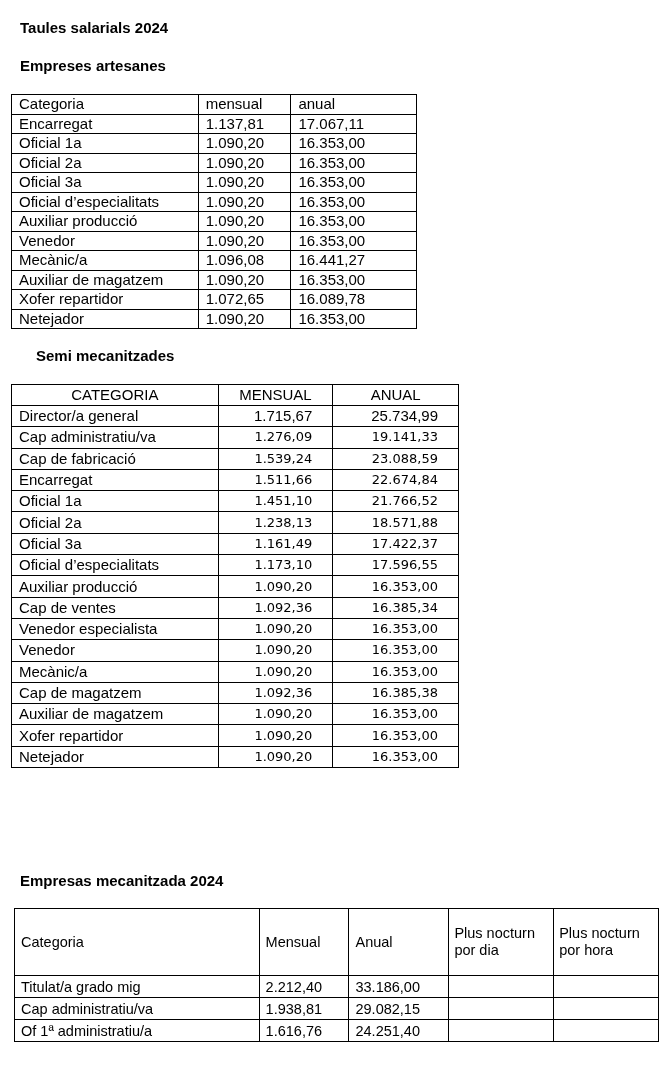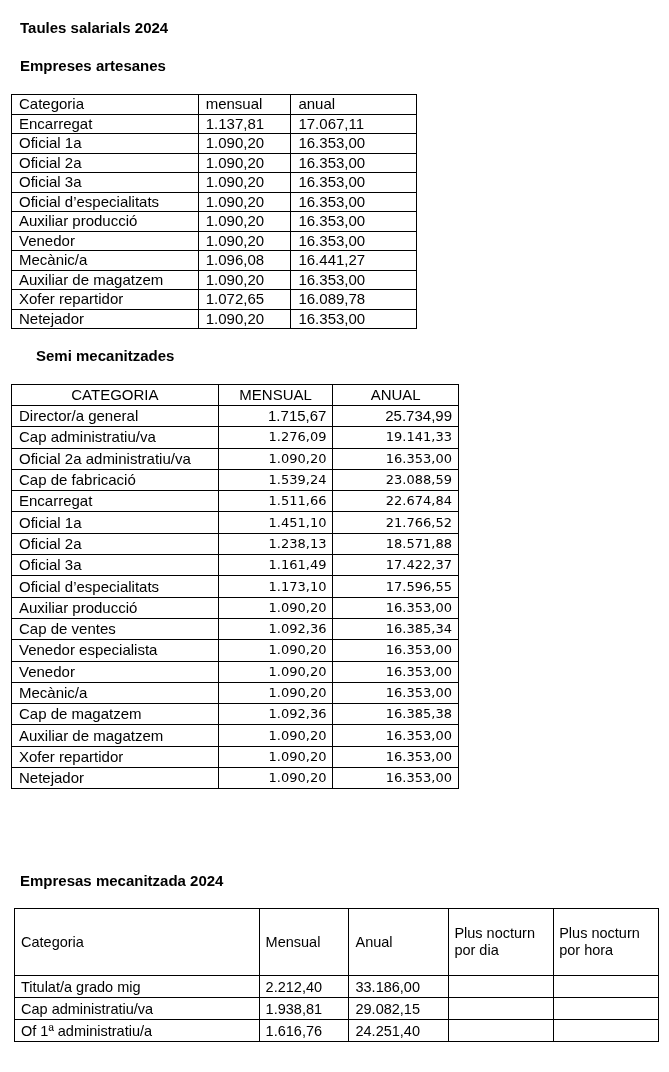--- a/index.html
+++ b/index.html
@@ -8,21 +8,21 @@
   table { position:absolute; border-collapse:collapse; font-size:15px; }
   td, th { border:1px solid #000; padding:0 0 0 7px; font-weight:normal; text-align:left; white-space:nowrap; }
   #t1 { left:11px; top:94px; width:406px; }
   #t1 td { height:18.5px; line-height:18px; }
   #t1 col.c1 { width:187px; } #t1 col.c2 { width:93px; } #t1 col.c3 { width:126px; }
 
   #t2 { left:11px; top:384px; width:448px; }
   #t2 td { height:20.3px; line-height:20px; }
   #t2 col.c1 { width:207px; } #t2 col.c2 { width:115px; } #t2 col.c3 { width:126px; }
   #t2 .hdr td { text-align:center; padding:0; height:18px; }
-  #t2 .num { text-align:right; padding:0 6px 0 0; font-family:"DejaVu Sans", sans-serif; font-size:13px; }
+  #t2 .num { text-align:right; padding:0 20px 0 0; font-family:"DejaVu Sans", sans-serif; font-size:13px; }
   #t2 .num.big { font-family:"Liberation Sans", sans-serif; font-size:15px; }
 
   #t3 { left:14px; top:908px; width:645px; font-size:14.5px; }
   #t3 col.c1 { width:245px; } #t3 col.c2 { width:90px; } #t3 col.c3 { width:100px; } #t3 col.c4 { width:105px; } #t3 col.c5 { width:105px; }
   #t3 .hdr td { height:66px; line-height:17px; vertical-align:middle; }
   #t3 .hdr td.wrap { white-space:normal; padding-left:5px; }
   #t3 td { height:21px; line-height:20px; padding-left:6px; }
 </style>
 </head>
 <body>
@@ -117,25 +117,20 @@
       </tr>
       <tr>
         <td>Director/a general</td>
         <td class="num big">1.715,67</td>
         <td class="num big">25.734,99</td>
       </tr>
       <tr>
         <td>Cap administratiu/va</td>
         <td class="num">1.276,09</td>
         <td class="num">19.141,33</td>
-      </tr>
-      <tr>
-        <td>Oficial 2a administratiu/va</td>
-        <td class="num">1.090,20</td>
-        <td class="num">16.353,00</td>
       </tr>
       <tr>
         <td>Cap de fabricació</td>
         <td class="num">1.539,24</td>
         <td class="num">23.088,59</td>
       </tr>
       <tr>
         <td>Encarregat</td>
         <td class="num">1.511,66</td>
         <td class="num">22.674,84</td>

